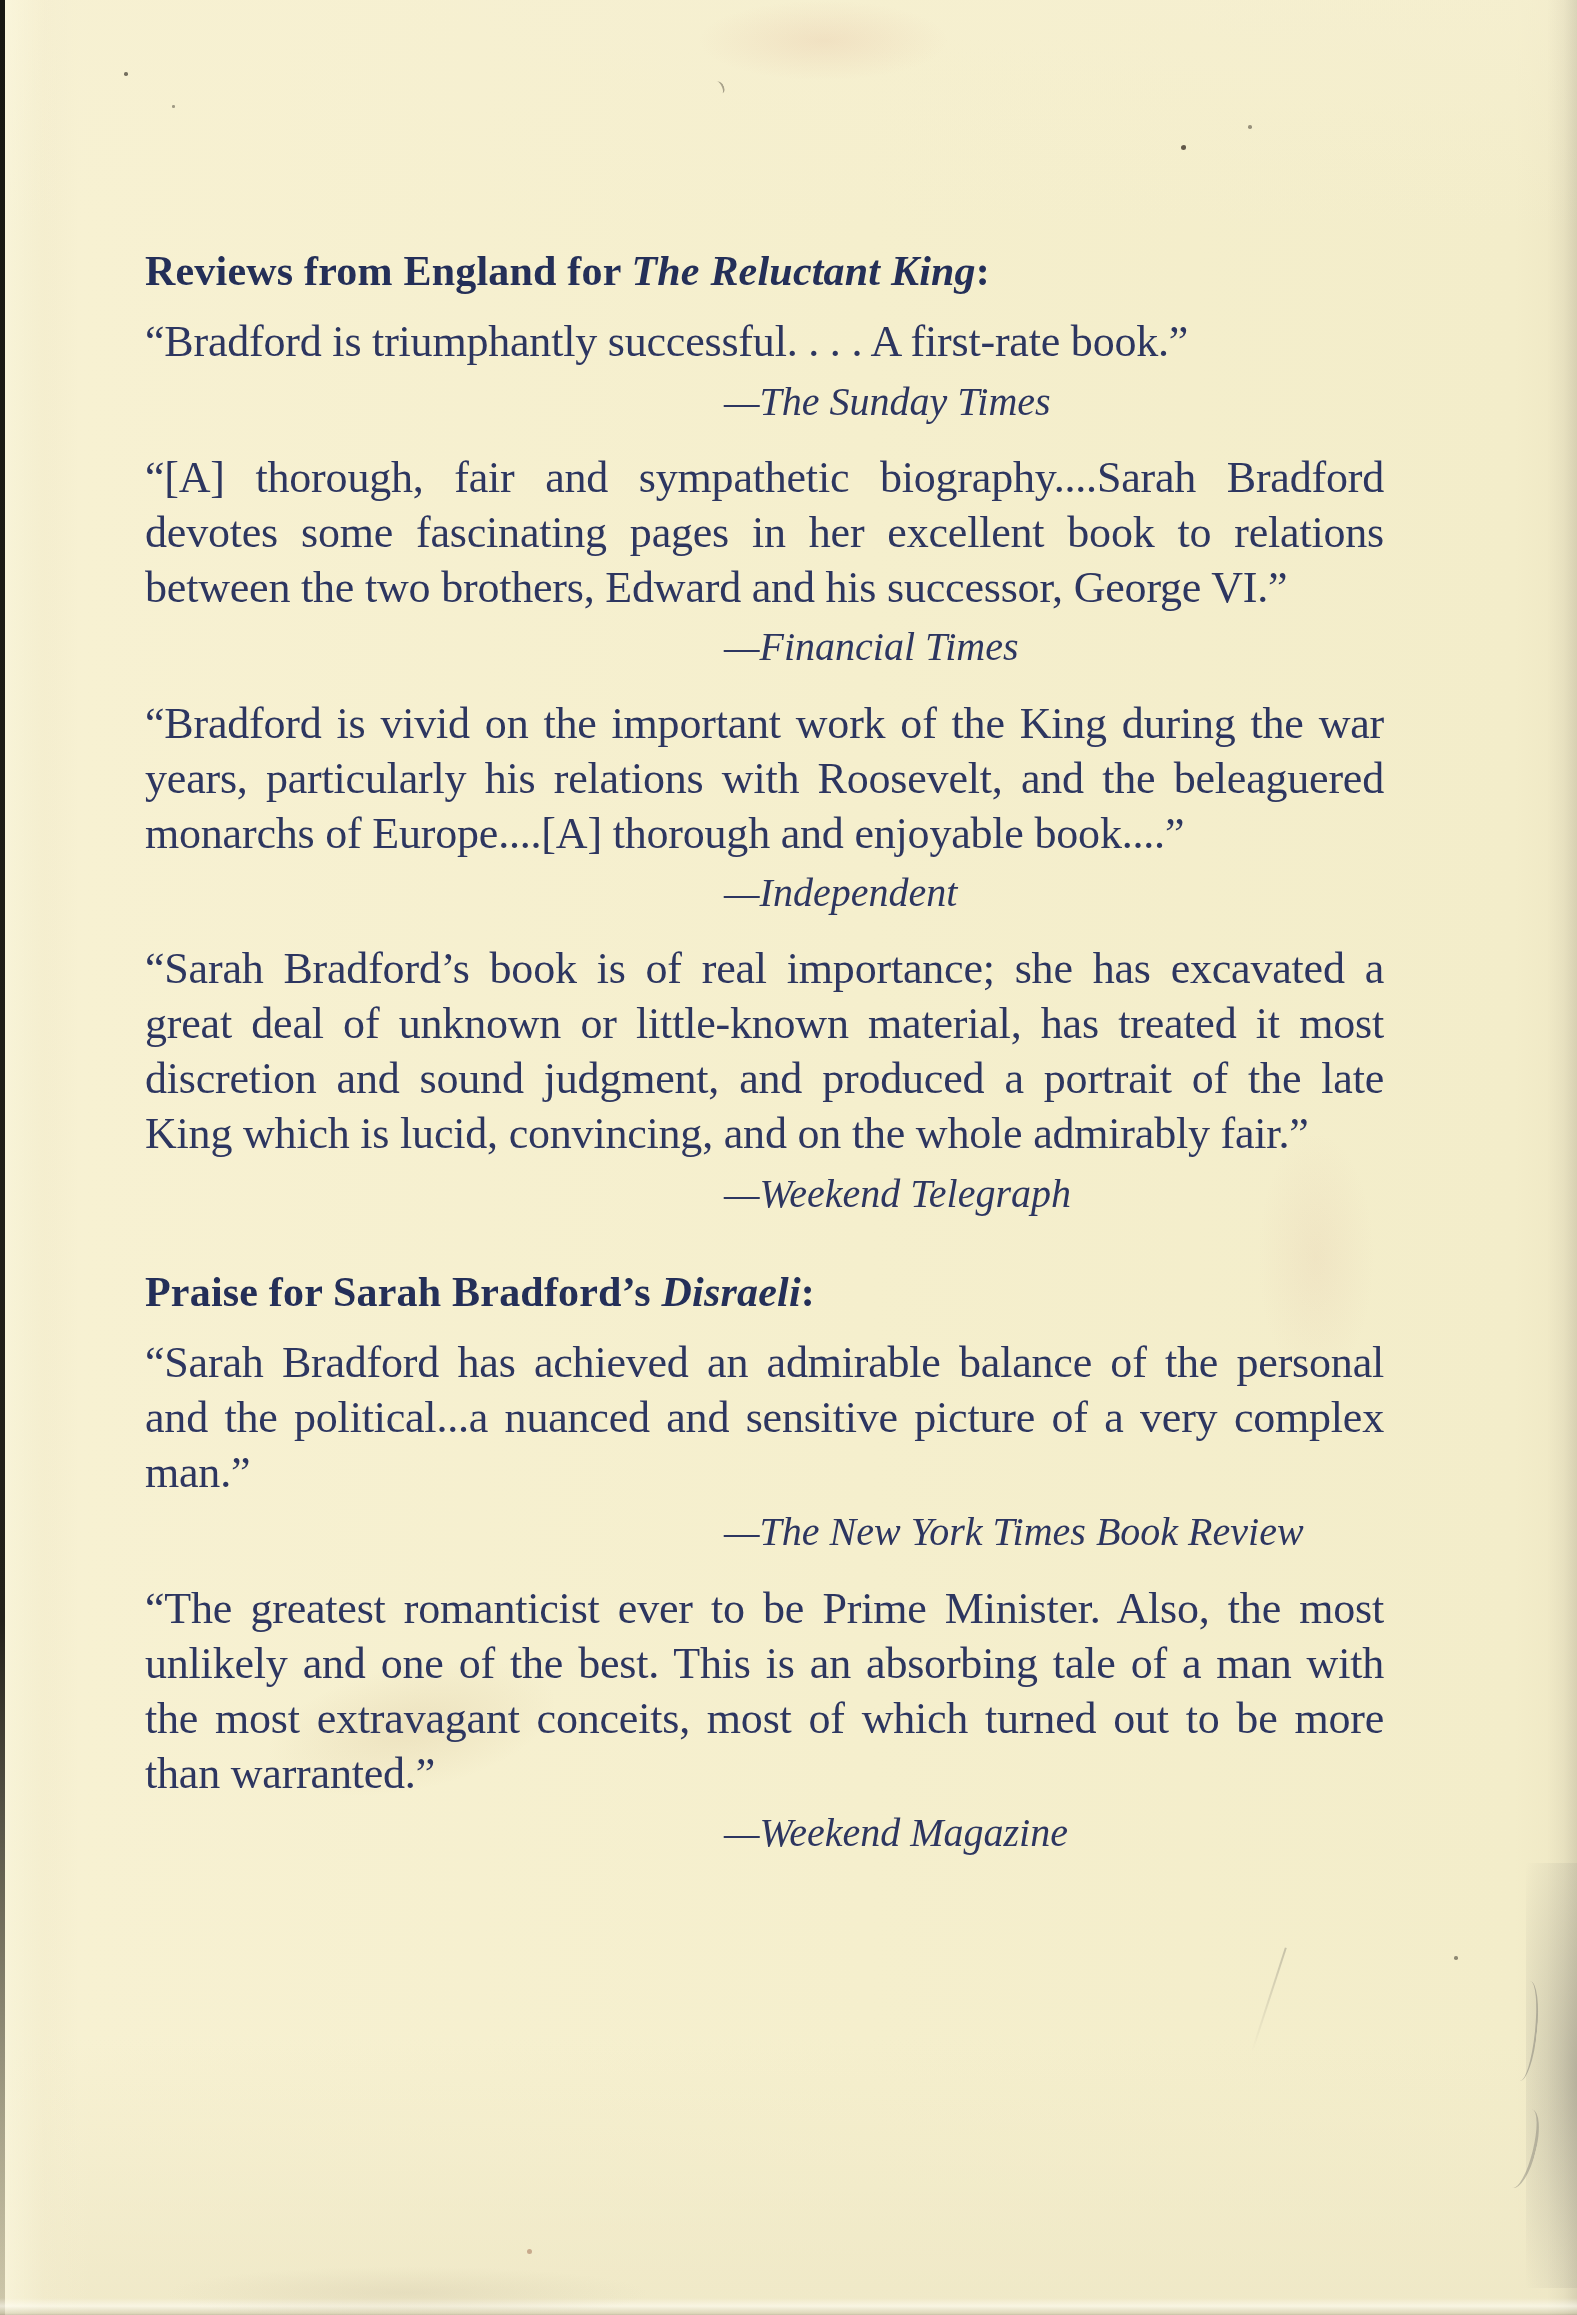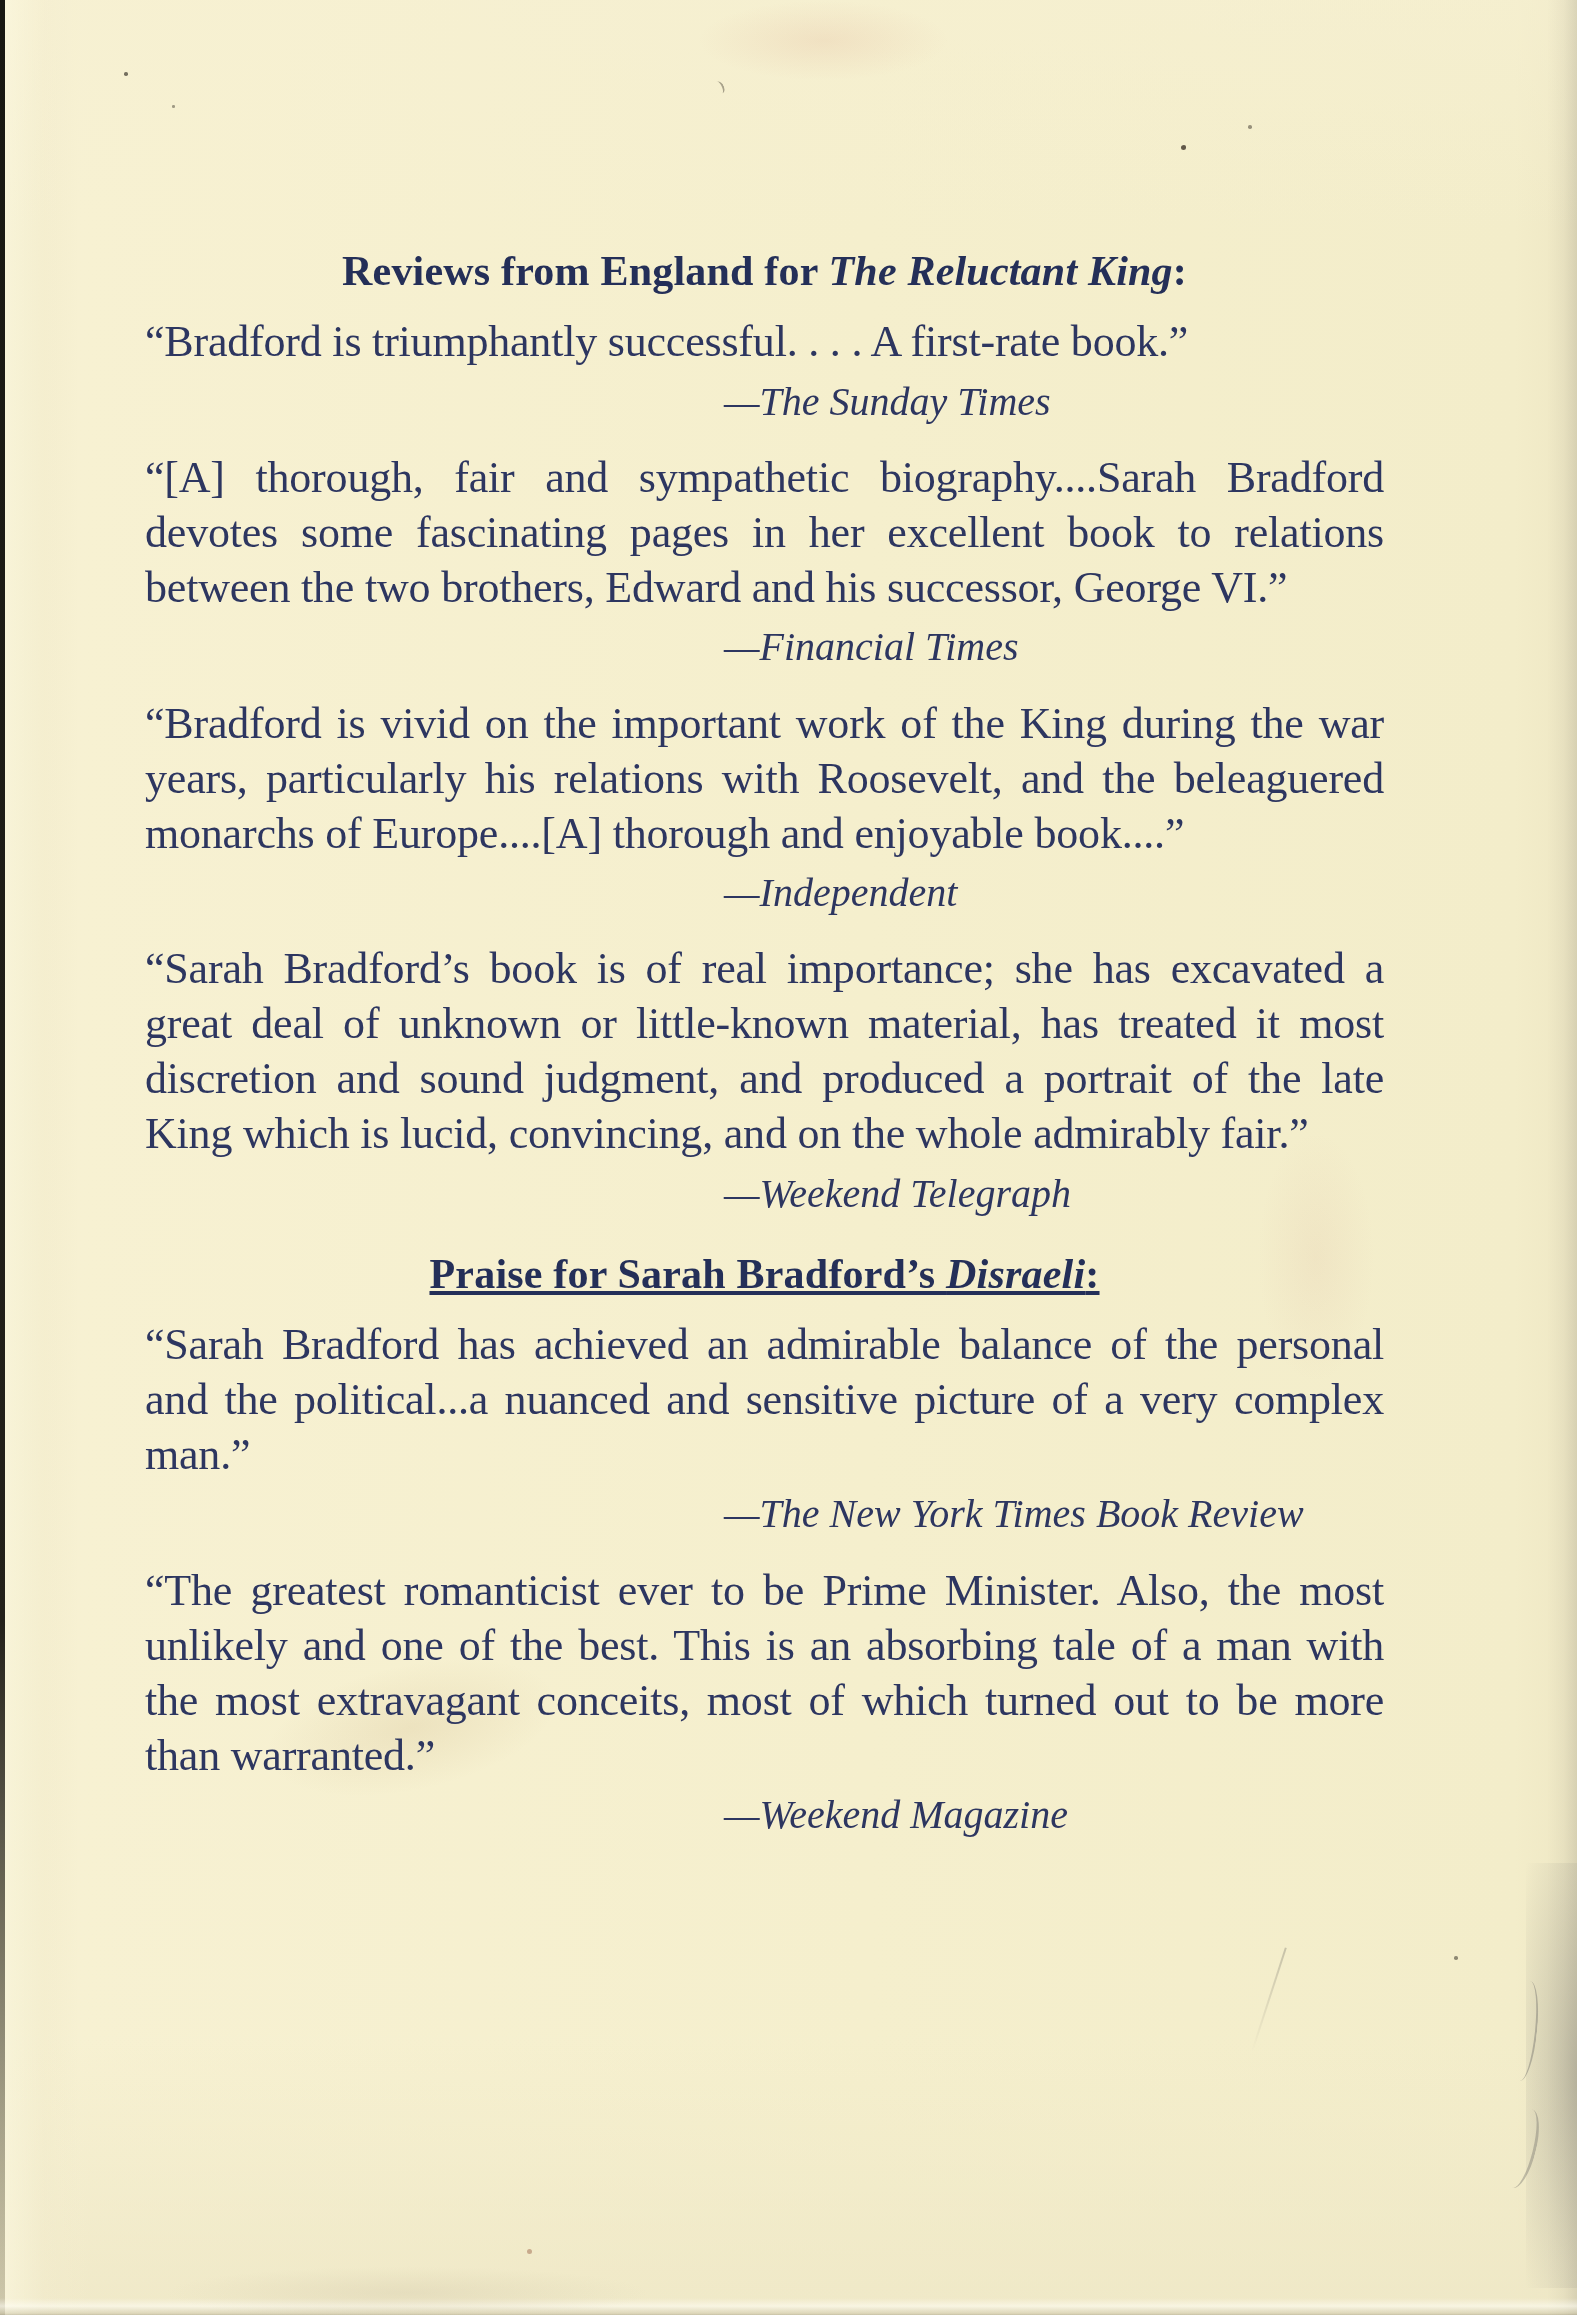--- a/index.html
+++ b/index.html
@@ -62,24 +62,23 @@
     position: relative;
     padding: 246px 194px 0 145px;
   }
   .section-heading {
     font-size: 42px;
     line-height: 1.2;
     font-weight: bold;
     letter-spacing: 0.2px;
     color: var(--heading-ink, #242f58);
     margin: 0 0 18px 0;
-    text-align: center;
   }
   .section-heading .book-title { font-style: italic; }
-  .section-2 .section-heading { margin-top: 30px; text-decoration: underline; }
+  .section-2 .section-heading { margin-top: 48px; }
   .quote {
     font-size: 44px;
     line-height: 1.25;
     letter-spacing: -0.2px;
     text-align: justify;
     margin: 0;
   }
   .attribution {
     font-size: 40px;
     line-height: 1.25;

